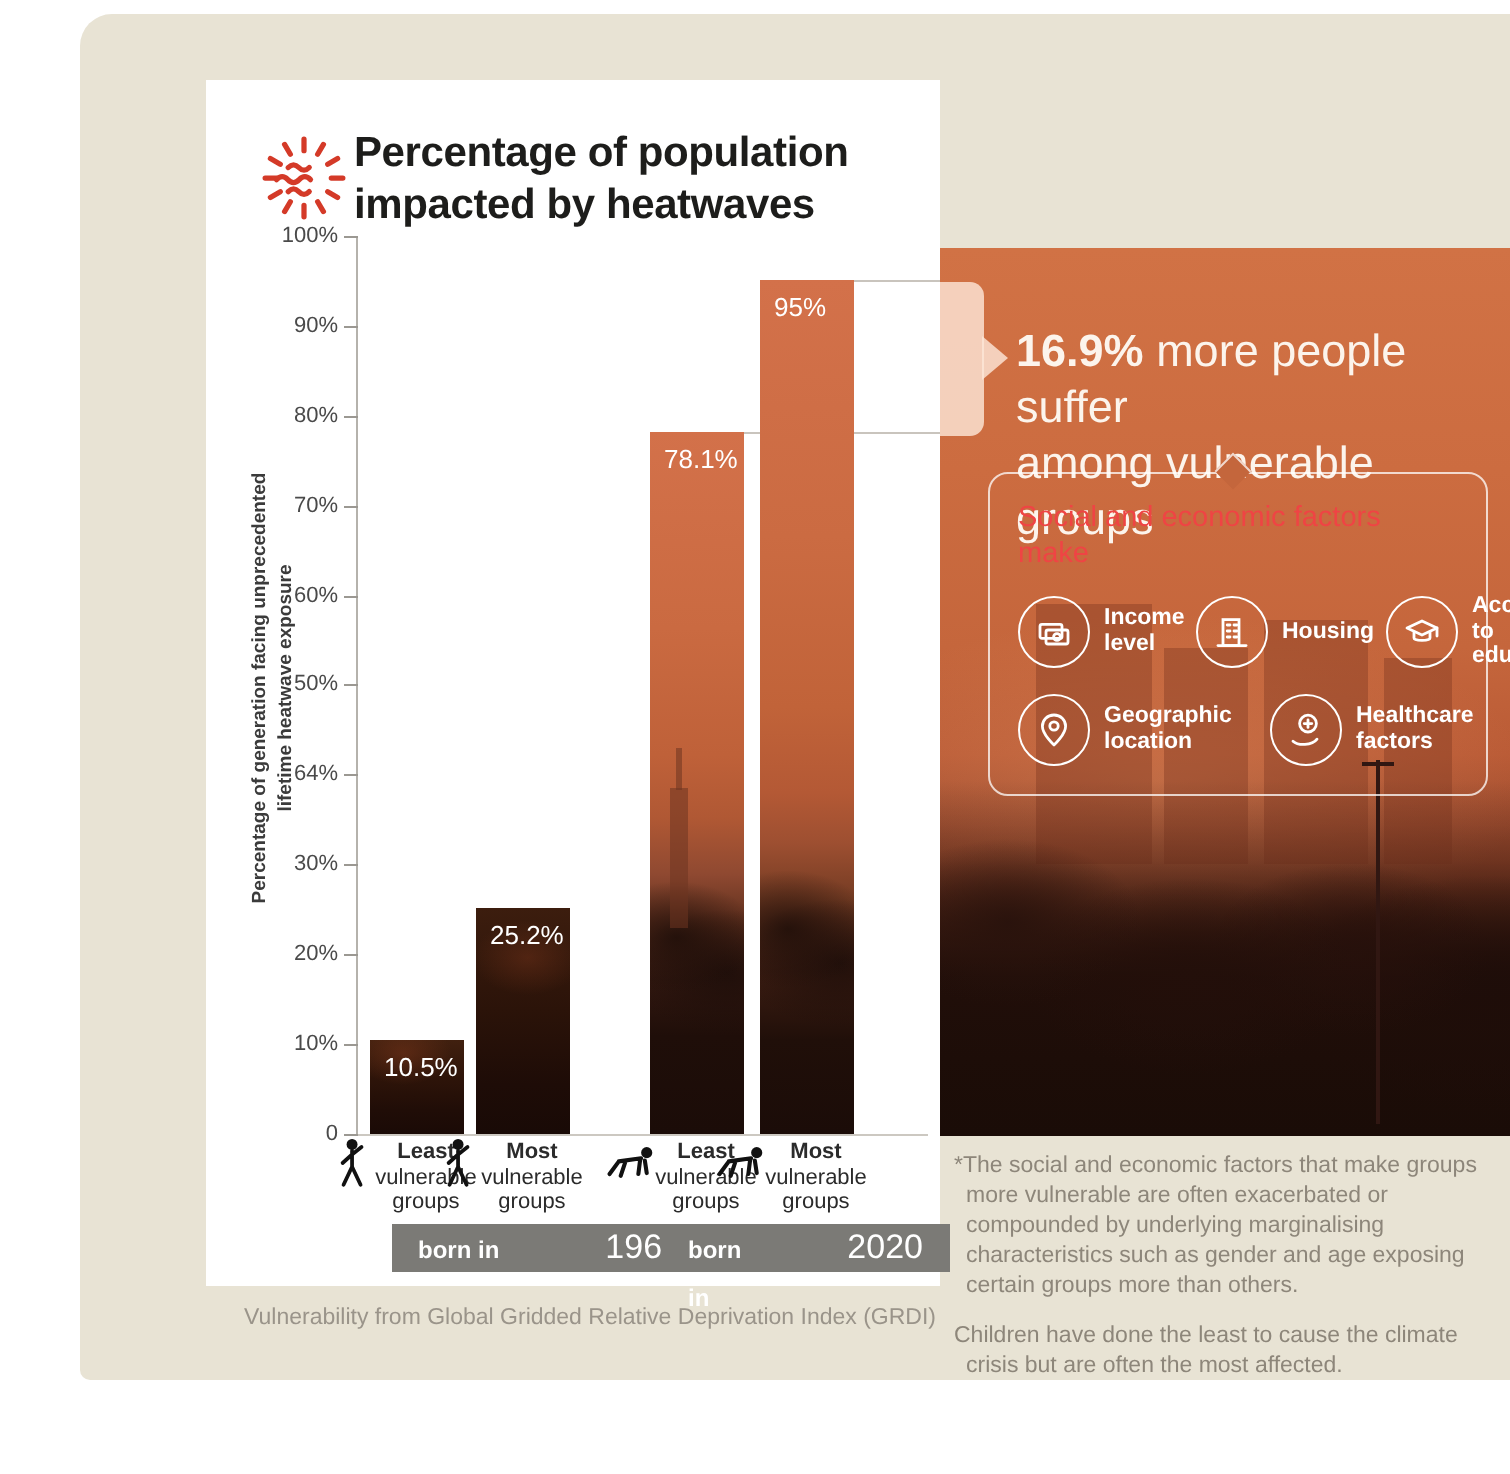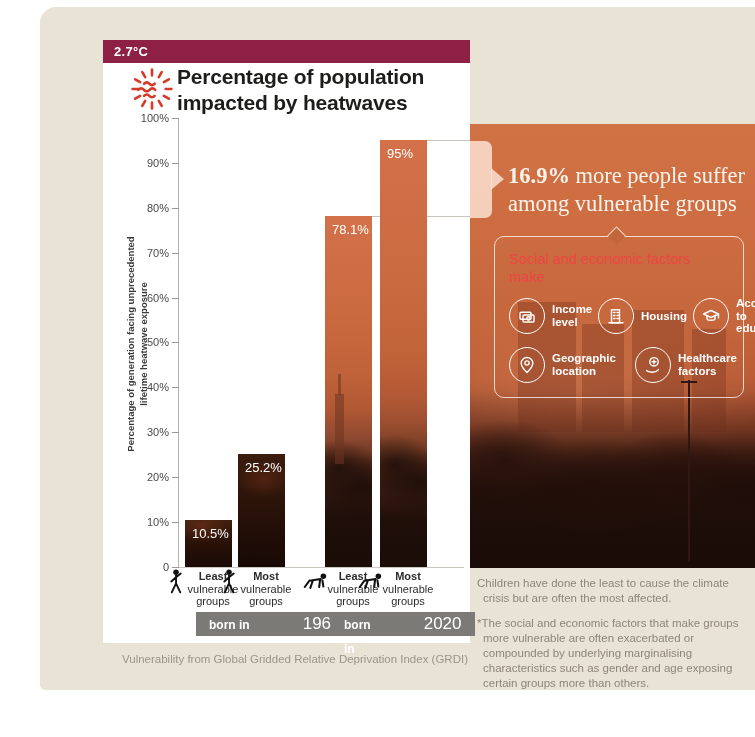--- a/index.html
+++ b/index.html
@@ -74,21 +74,21 @@
            font-size:11.5px;color:#9a948a;}
 
   
   .tab{position:absolute;left:470px;top:141px;width:22px;height:77px;
        background:rgba(252,229,215,0.82);border-radius:0 7px 7px 0;}
   .tabarrow{position:absolute;left:491px;top:168px;width:0;height:0;
        border-top:11px solid transparent;border-bottom:11px solid transparent;
        border-left:13px solid rgba(252,229,215,0.82);}
 
   .headline{position:absolute;left:508px;top:162px;width:245px;color:#fcf4ec;
-            font-size:22.5px;line-height:28px;font-family:Liberation Serif, serif;}
+            font-size:22.5px;line-height:28px;}
   .headline .hl{font-weight:800;}
 
   .fbox{position:absolute;left:494px;top:236px;width:250px;border:1.4px solid rgba(255,255,255,0.75);
         border-radius:10px;padding:13px 14px 14px 14px;color:#fff;}
   .notch{position:absolute;left:610px;top:229px;width:13px;height:13px;background:#c4663c;
          border-left:1.4px solid rgba(255,255,255,0.75);border-top:1.4px solid rgba(255,255,255,0.75);
          transform:rotate(45deg);}
   .fhead{font-size:14.5px;line-height:18px;color:#ef4444;margin-bottom:11px;}
   .frow{display:flex;align-items:center;margin-top:12px;}
   .fitem{display:flex;align-items:center;gap:7px;}
@@ -175,26 +175,25 @@
               <path d="M3.5 15.6c2.5 2.3 9.5 2.3 12-1"></path>
             </svg>
         </span>
         <span class="flab"><span>Healthcare</span><br><span>factors</span></span>
       </div>
     </div>
   </div>
   <div class="notch"></div>
 
   <div class="footnote">
+    <p>*The social and economic factors that make groups more vulnerable are often exacerbated or compounded by underlying marginalising characteristics such as gender and age exposing certain groups more than others.</p>
     <p>Children have done the least to cause the climate crisis but are often the most affected.</p>
-    <p>*The social and economic factors that make groups more vulnerable are often exacerbated or compounded by underlying marginalising characteristics such as gender and age exposing certain groups more than others.</p>
   </div>
 
   <div class="card">
-    <div class="maroon"><span>2.7°C</span></div>
 
     <span class="sun">
       <svg width="42" height="42" viewBox="0 0 40 40" fill="none" stroke="#d43a28" stroke-width="2.5" stroke-linecap="round">
         <path d="M33 20h5.5M31.3 26.5l4.7 2.75M26.5 31.3l2.75 4.7M20 33v5.5M13.5 31.3l-2.75 4.7M8.7 26.5L4 29.25M7 20H1.5M8.7 13.5L4 10.75M13.5 8.7 10.75 4M20 7V1.5M26.5 8.7 29.25 4M31.3 13.5l4.7-2.75"></path>
         <path d="M12.5 15q2.5-2.6 5 0t5 0"></path>
         <path d="M9.5 20.8q2.7-2.8 5.4 0t5.4 0 5.4 0" transform="translate(-2.6 0)"></path>
         <path d="M12.5 26.5q2.5-2.6 5 0t5 0"></path>
       </svg>
     </span>
     <div class="ttl"><span>Percentage of population</span><br><span>impacted by heatwaves</span></div>
@@ -203,21 +202,21 @@
 
     <div class="vaxis"></div>
     <div class="baseline"></div>
 
     <span class="tick" style="top:78px">100%</span>
     <span class="tick" style="top:123px">90%</span>
     <span class="tick" style="top:168px">80%</span>
     <span class="tick" style="top:213px">70%</span>
     <span class="tick" style="top:258px">60%</span>
     <span class="tick" style="top:302px">50%</span>
-    <span class="tick" style="top:347px">40%</span>
+    <span class="tick" style="top:347px">64%</span>
     <span class="tick" style="top:392px">30%</span>
     <span class="tick" style="top:437px">20%</span>
     <span class="tick" style="top:482px">10%</span>
     <span class="tick" style="top:527px">0</span>
     <div class="tm" style="top:78px"></div>
       <div class="tm" style="top:123px"></div>
     <div class="tm" style="top:168px"></div>
       <div class="tm" style="top:213px"></div>
     <div class="tm" style="top:258px"></div>
       <div class="tm" style="top:302px"></div>

